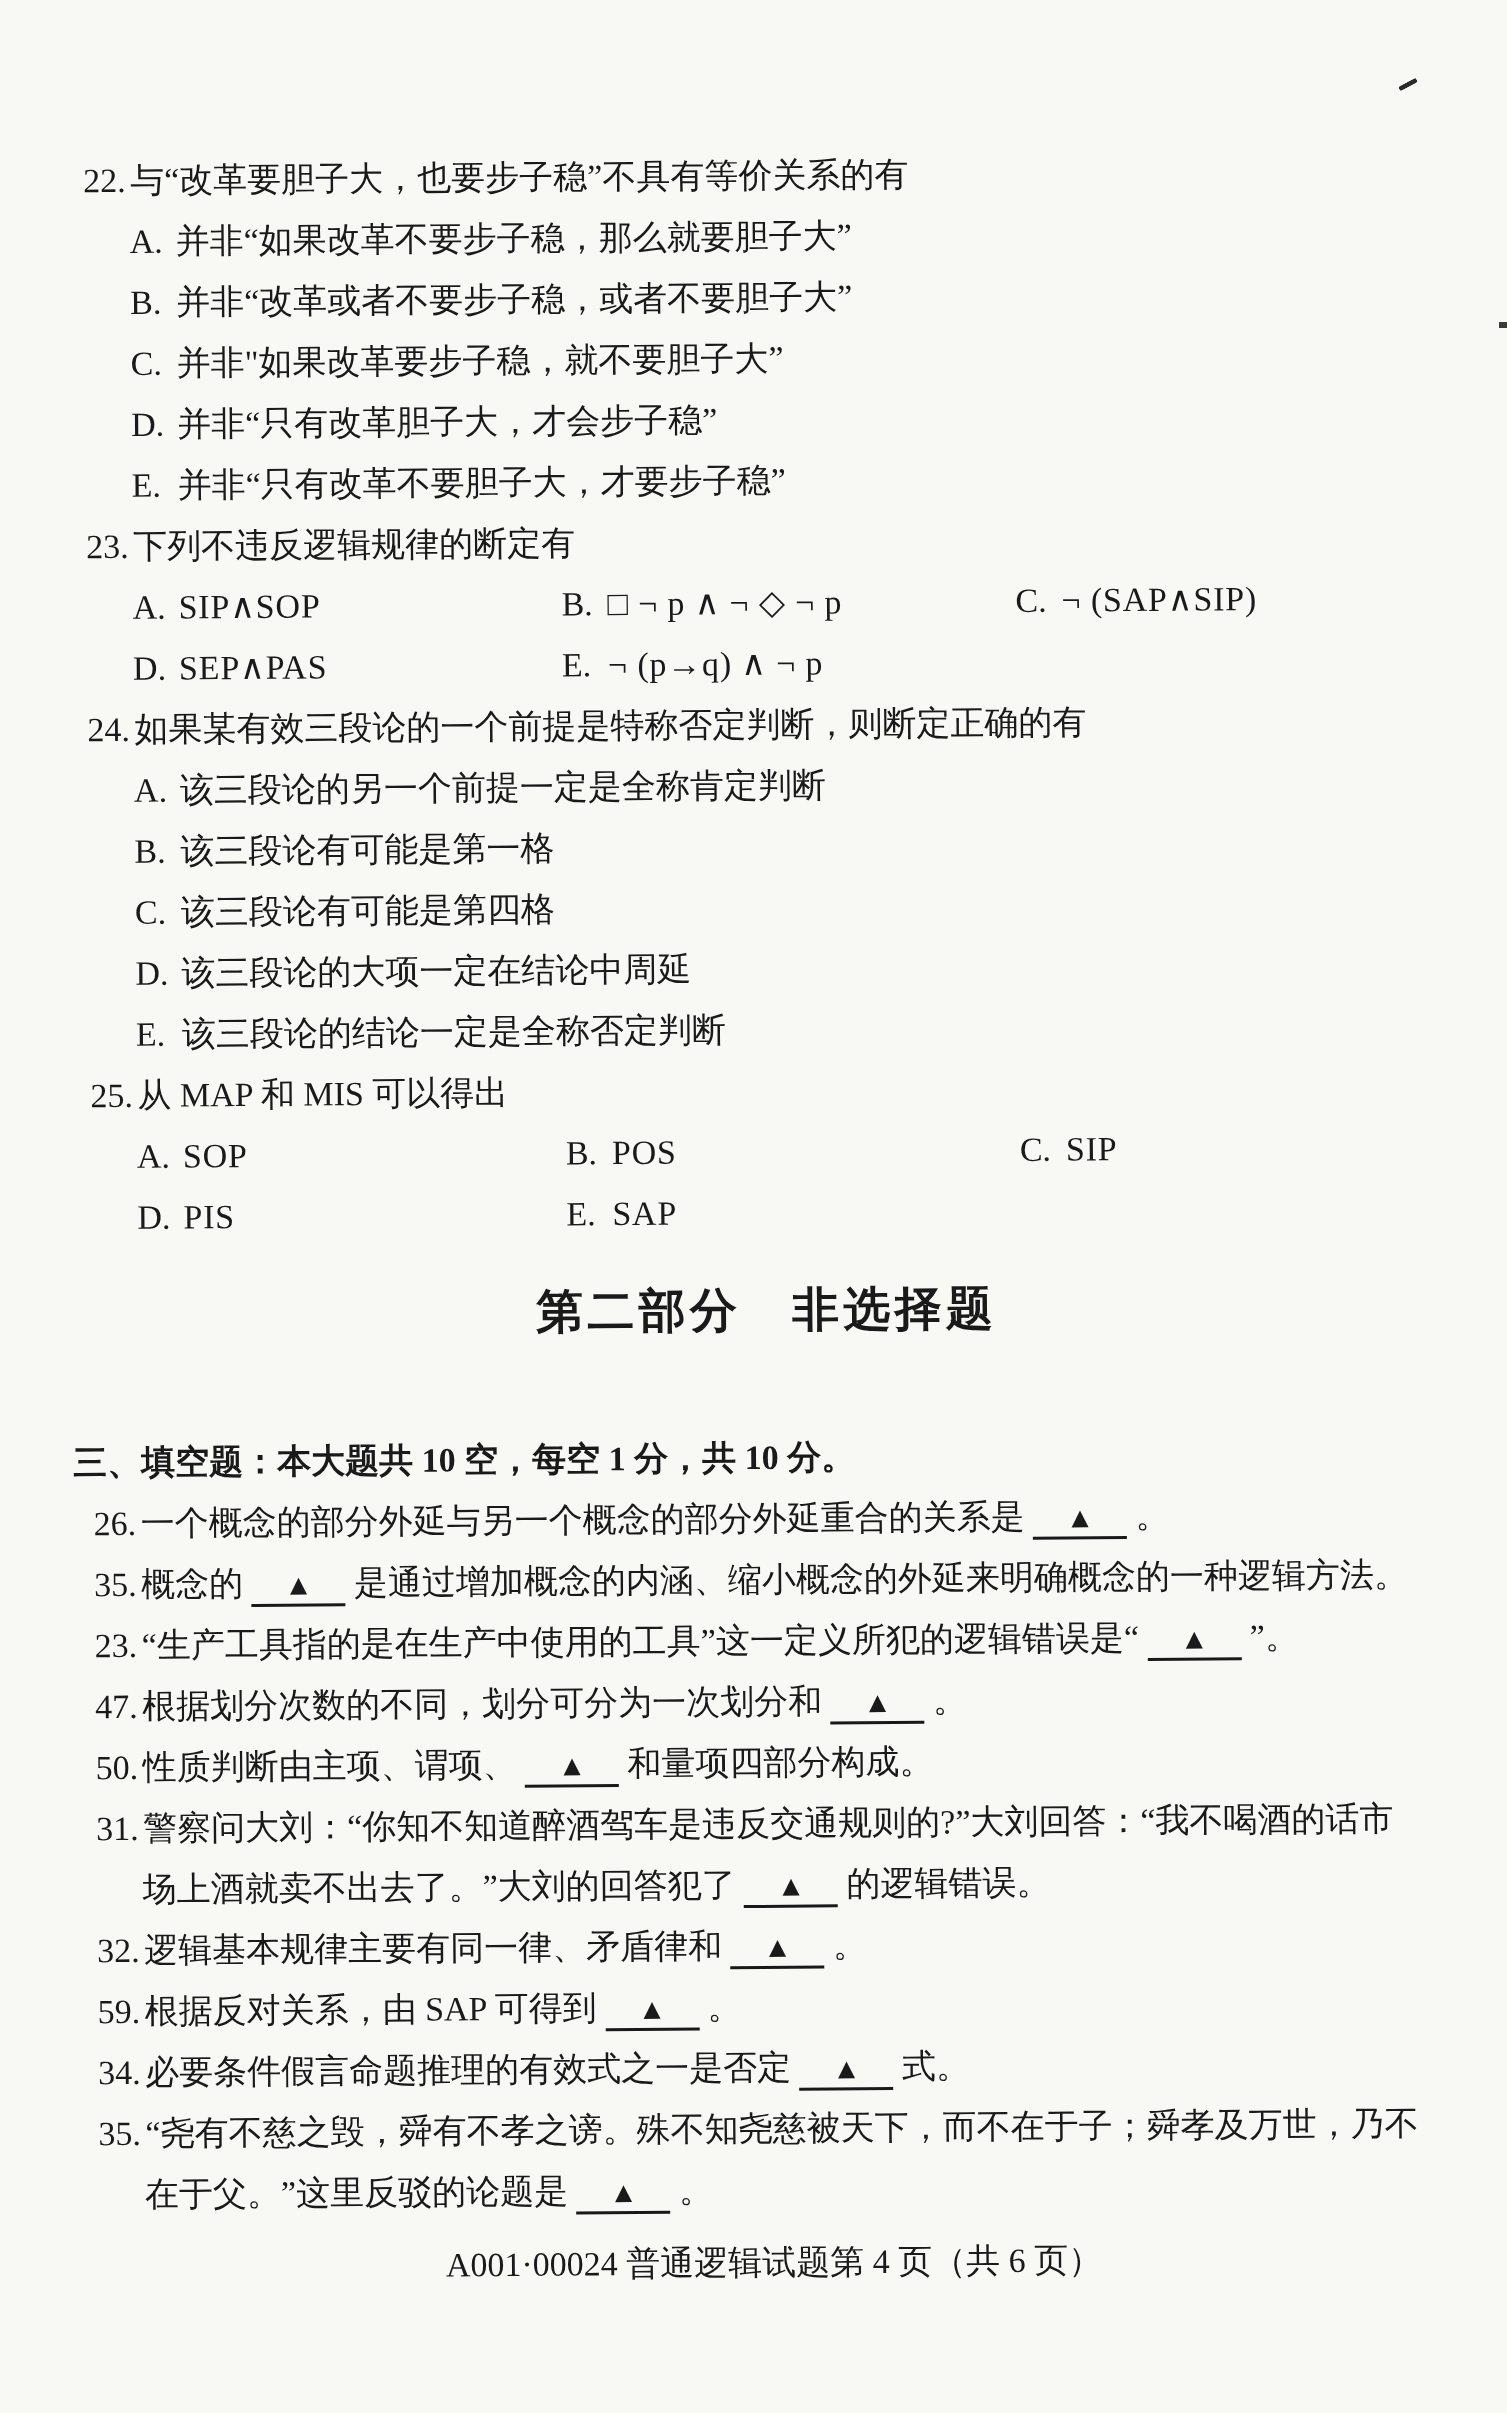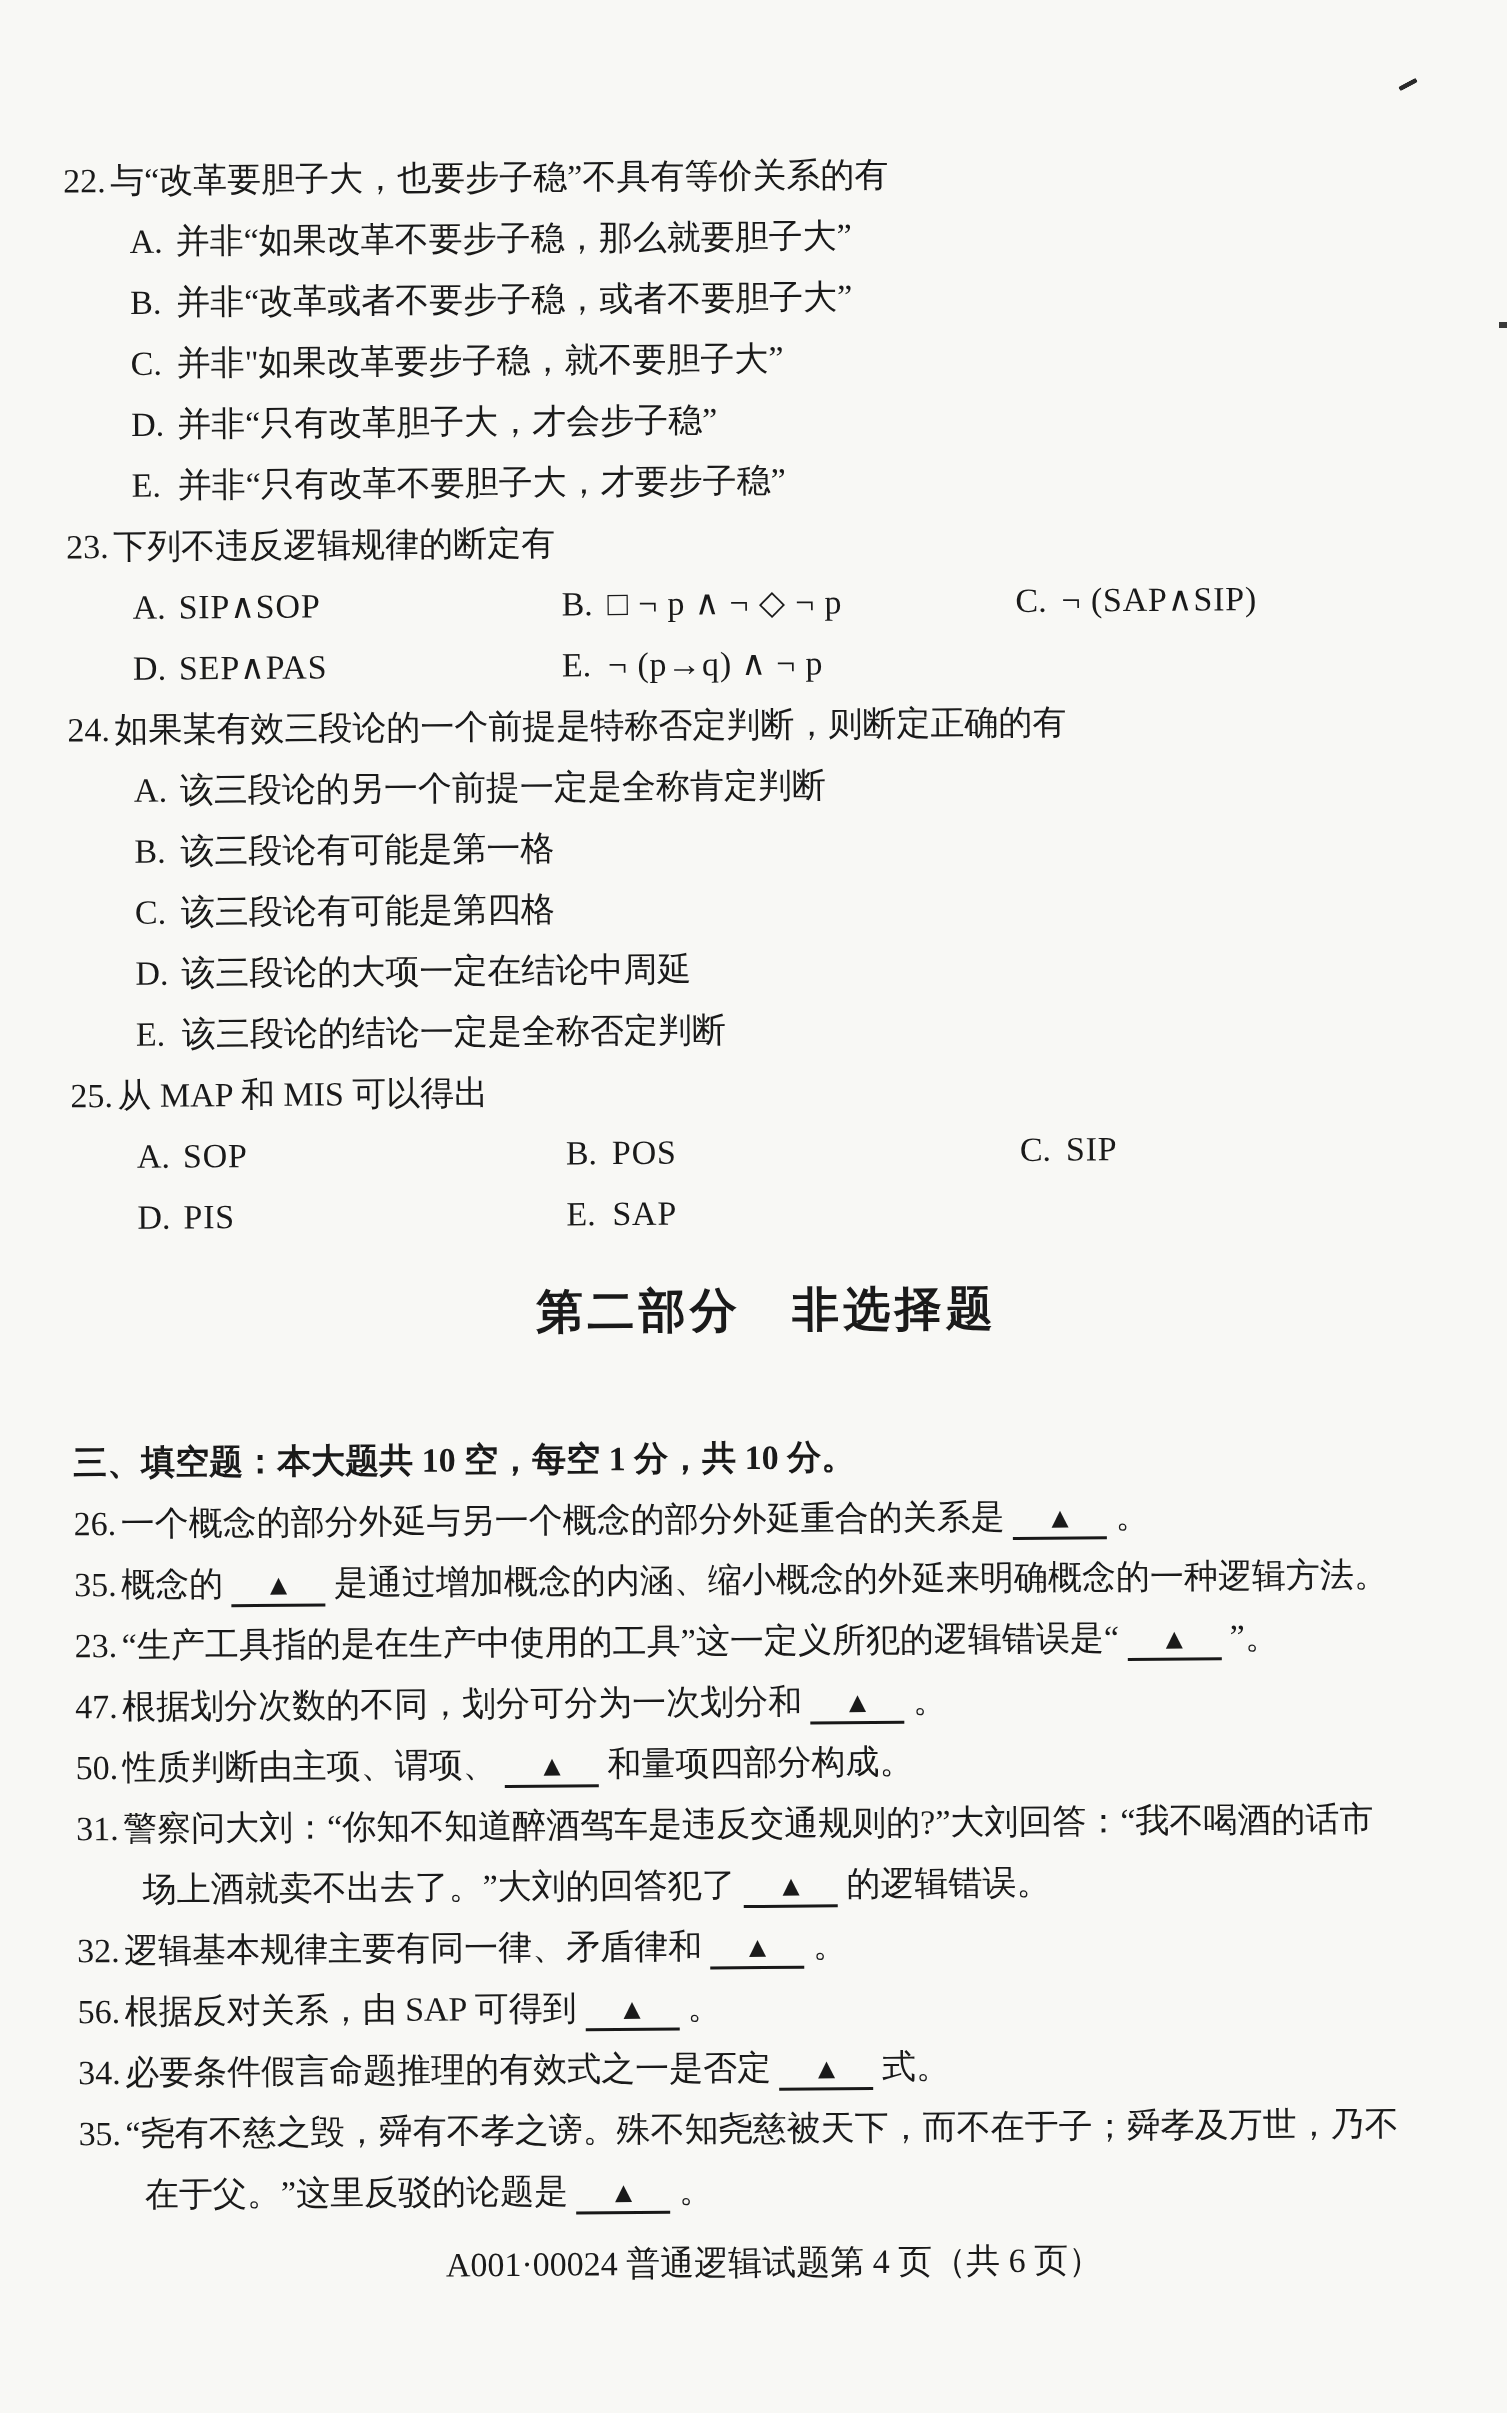--- a/index.html
+++ b/index.html
@@ -12,21 +12,21 @@
     position:relative;
   }
   .content{
     position:absolute;top:0;left:0;
     width:1508px;box-sizing:border-box;
     padding:145px 50px 0 69px;
     transform:rotate(-0.45deg);
     transform-origin:50% 40%;
   }
   .line{height:61px;line-height:61px;font-size:34px;white-space:nowrap;}
-  .qnum{display:inline-block;min-width:47px;}
+  .qnum{display:inline-block;min-width:47px;margin-left:20px;}
   .opt{padding-left:66px;}
   .opts-row{padding-left:66px;}
   .ocol{display:inline-block;}
   .ocol.w1{width:429px;}
   .ocol.w2{width:454px;}
   .olabel{display:inline-block;min-width:46px;}
   .formula{letter-spacing:0.8px;}
   .section-title{
     margin-top:29px;height:76px;line-height:76px;
     text-align:center;font-size:47px;font-weight:700;letter-spacing:4.2px;
@@ -107,21 +107,21 @@
 
   <div class="line"><span class="qnum">50.</span><span>性质判断由主项、谓项、</span><span class="blank"><span>▲</span></span><span>和量项四部分构成。</span></div>
 
   <div>
     <div class="line"><span class="qnum">31.</span><span>警察问大刘：“你知不知道醉酒驾车是违反交通规则的?”大刘回答：“我不喝酒的话市</span></div>
     <div class="line cont"><span>场上酒就卖不出去了。”大刘的回答犯了</span><span class="blank"><span>▲</span></span><span>的逻辑错误。</span></div>
   </div>
 
   <div class="line"><span class="qnum">32.</span><span>逻辑基本规律主要有同一律、矛盾律和</span><span class="blank"><span>▲</span></span><span>。</span></div>
 
-  <div class="line"><span class="qnum">56.</span><span>根据反对关系，由 SAP 可得到</span><span class="blank"><span>▲</span></span><span>。</span></div>
+  <div class="line"><span class="qnum">59.</span><span>根据反对关系，由 SAP 可得到</span><span class="blank"><span>▲</span></span><span>。</span></div>
 
   <div class="line"><span class="qnum">34.</span><span>必要条件假言命题推理的有效式之一是否定</span><span class="blank"><span>▲</span></span><span>式。</span></div>
 
   <div>
     <div class="line"><span class="qnum">35.</span><span>“尧有不慈之毁，舜有不孝之谤。殊不知尧慈被天下，而不在于子；舜孝及万世，乃不</span></div>
     <div class="line cont"><span>在于父。”这里反驳的论题是</span><span class="blank"><span>▲</span></span><span>。</span></div>
   </div>
 
   <div class="footer">A001·00024 普通逻辑试题第 4 页（共 6 页）</div>
 

